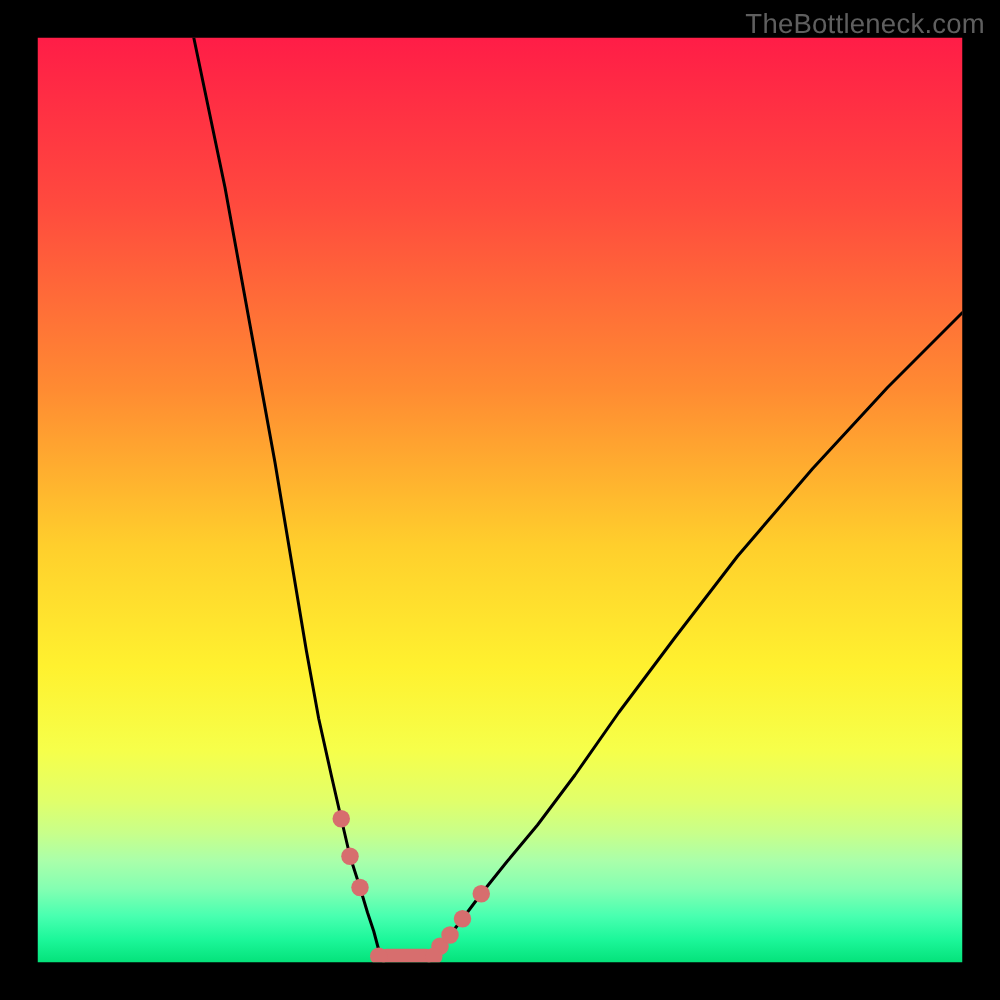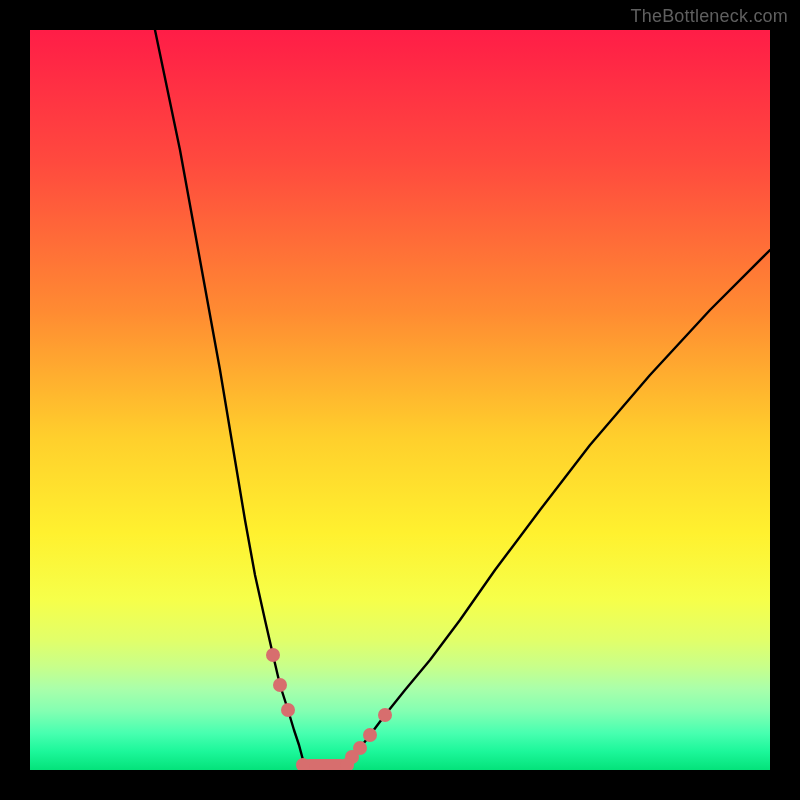--- a/index.html
+++ b/index.html
@@ -23,21 +23,21 @@
     position: absolute;
     left: 0; top: 0;
     width: 100%;
     height: 100%;
   }
   .watermark {
     position: absolute;
     top: 6px;
     right: 12px;
     color: #5f5f5f;
-    font-size: 18px;
+    font-size: 22px;
     font-weight: 500;
     letter-spacing: 0.2px;
     z-index: 10;
   }
   svg.curve {
     position: absolute;
     left: 0; top: 0;
     width: 100%;
     height: 100%;
     z-index: 5;

